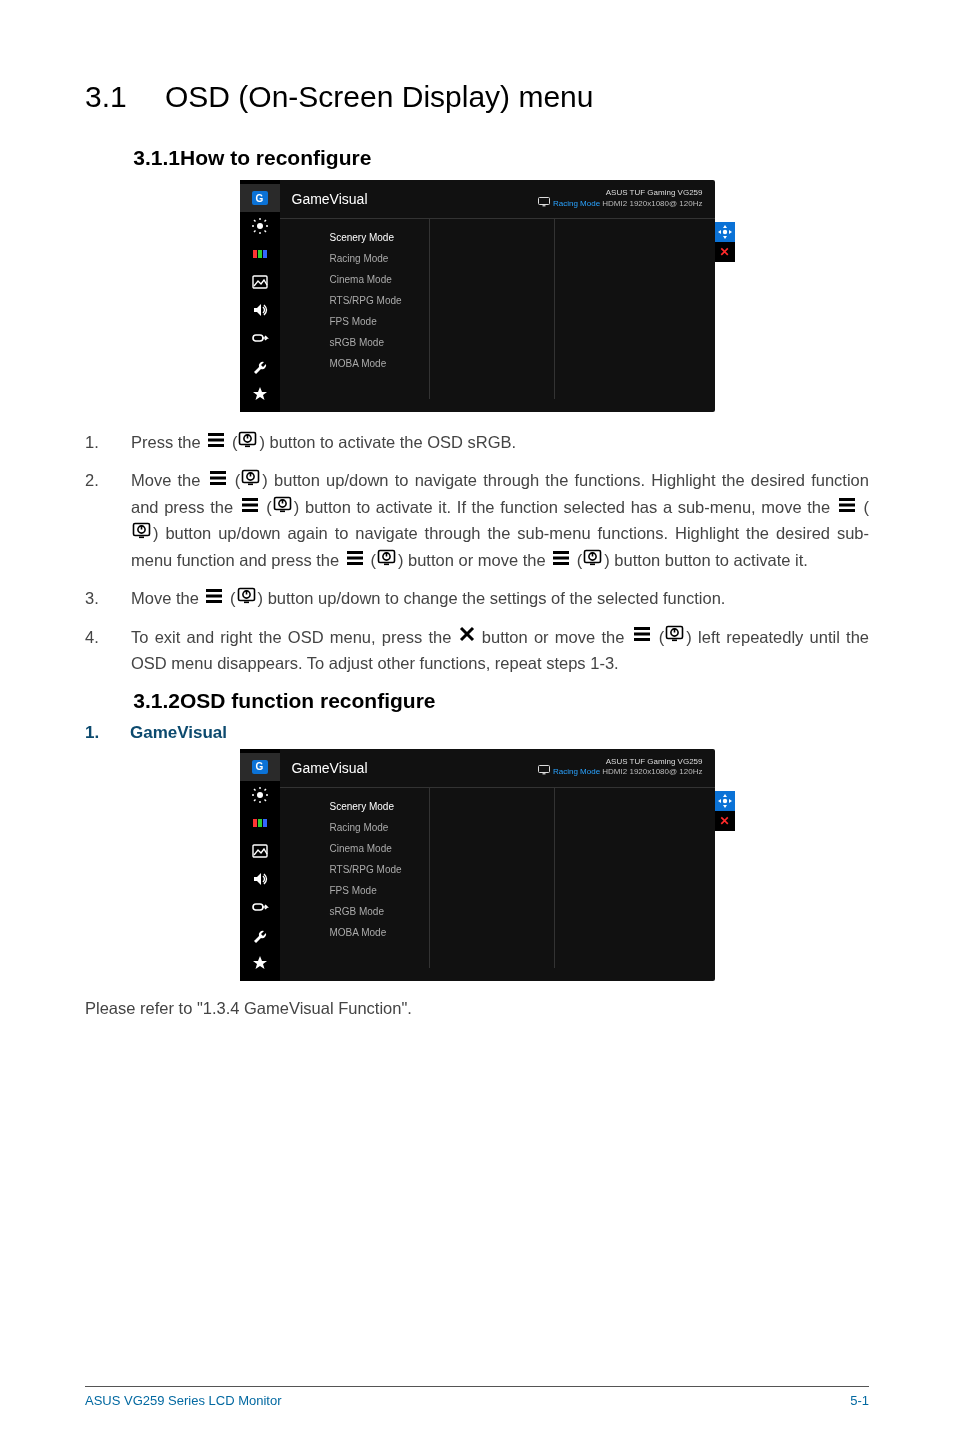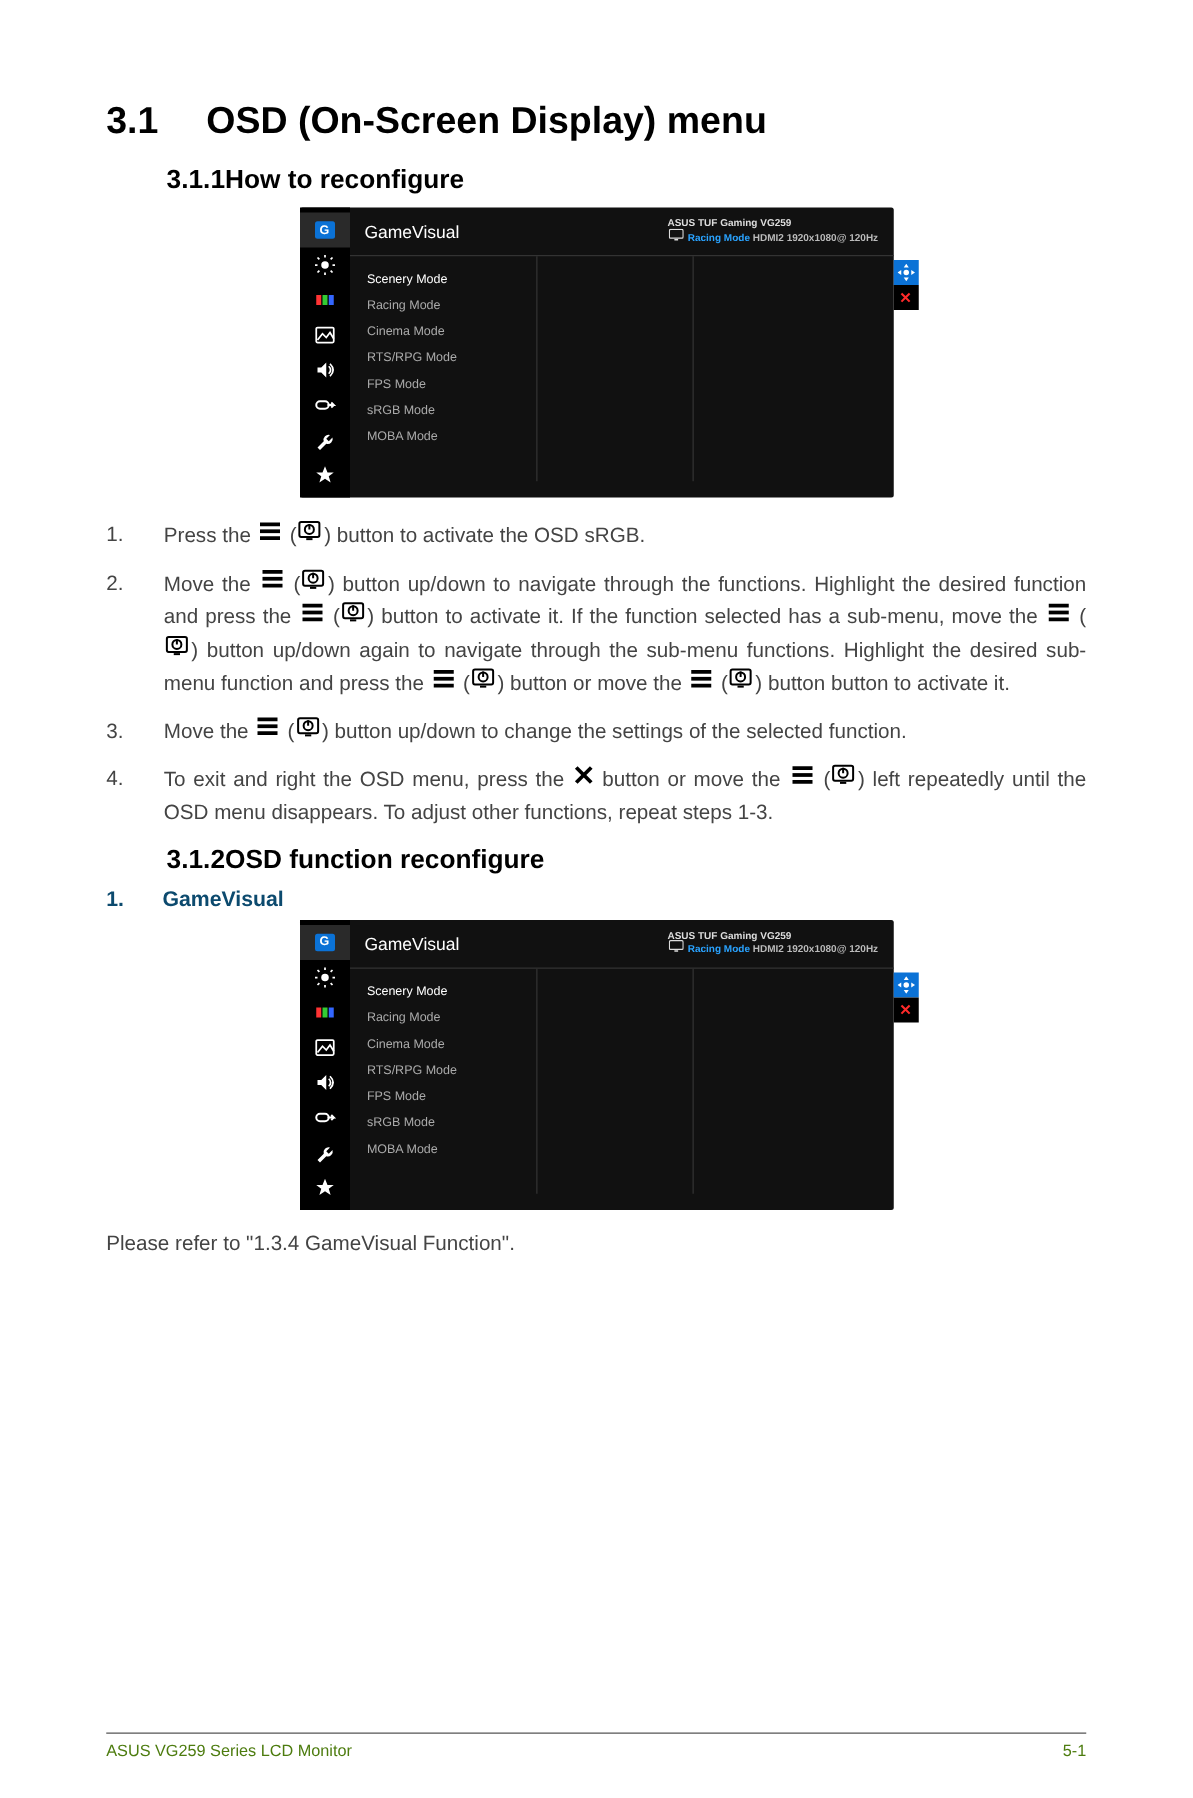--- a/index.html
+++ b/index.html
@@ -8,23 +8,23 @@
     color: #333;
     background: #fff;
     width: 954px;
     margin: 0 auto;
     padding: 80px 85px 30px 85px;
     position: relative;
     min-height: 1438px;
   }
   .h1 {
     font-size: 30px;
-    font-weight: bold;
+    font-weight: normal;
     color: #000;
-    margin-bottom: 18px;
+    margin-bottom: 32px;
   }
   .h1-num { display: inline-block; width: 80px; }
   .h2 {
     font-size: 21px;
     font-weight: bold;
     color: #000;
     margin-bottom: 10px;
   }
   .h2-num { display: inline-block; width: 95px; text-align: right; }
   .h3 {
@@ -64,33 +64,33 @@
     display:flex; align-items:center; justify-content:center;
     font-size:10px; font-weight:bold; color:#fff;
   }
   .osd-main { flex:1; display:flex; flex-direction:column; }
   .osd-header {
     display:flex; align-items:center; justify-content:space-between;
     padding: 8px 12px;
     border-bottom: 1px solid #333;
   }
   .osd-title { color:#fff; font-size:14px; }
-  .osd-status { color:#ddd; font-size:8px; line-height:1.2;font-weight:bold; }
+  .osd-status { text-align:right; color:#ddd; font-size:8px; line-height:1.2; }
   .osd-status .line2 { color:#bbb; }
   .osd-status .blue { color:#2aa3ff; }
   .osd-cols { display:flex; height: 180px; }
   .osd-col1 {
     width: 150px;
     border-right: 1px solid #333;
     padding: 8px 0;
   }
   .osd-col2 { flex:1; border-right:1px solid #333; }
   .osd-col3 { width: 160px; }
   .osd-item {
-    color:#aaa; font-size:10px; padding:5px 14px;
+    color:#aaa; font-size:10px; padding:5px 14px;margin-left:36px;
   }
   .osd-item.sel { color:#fff; }
   .osd-right-icons {
     position:absolute; right:-20px; top:42px;
     display:flex; flex-direction:column; gap:0;
   }
   .ri { width:20px; height:20px; display:flex; align-items:center; justify-content:center; font-size:12px; }
   .ri.joy { background:#0b72d6; color:#fff; }
   .ri.close { background:#000; color:#ff2a2a; font-weight:bold; }
   .ri.joy svg { width:14px; height:14px; }
@@ -104,21 +104,21 @@
   .inline-icon.menu svg { width:20px; height:16px; }
   .inline-icon.power svg { width:20px; height:18px; }
   .inline-icon.x svg { width:16px; height:16px; stroke:#000; stroke-width:3; }
   .inline-icon.monitor svg { width:12px; height:10px; }
 
   .refer { font-size:16.5px; color:#444; margin: 10px 0 0 0; }
 
   .footer {
     position:absolute; bottom:30px; left:85px; right:85px;
     border-top:1px solid #555; padding-top:6px;
-    display:flex; justify-content:space-between; font-size:13px; color:#4d7c0f;gap:24px;
+    display:flex; justify-content:space-between; font-size:13px; color:#0369a1;gap:24px;
   }
 </style>
 </head>
 <body>
 
 <svg width="0" height="0" style="position:absolute">
   <defs>
     <g id="ic-menu">
       <rect x="1" y="1" width="16" height="3" fill="#000"></rect>
       <rect x="1" y="6.5" width="16" height="3" fill="#000"></rect>

